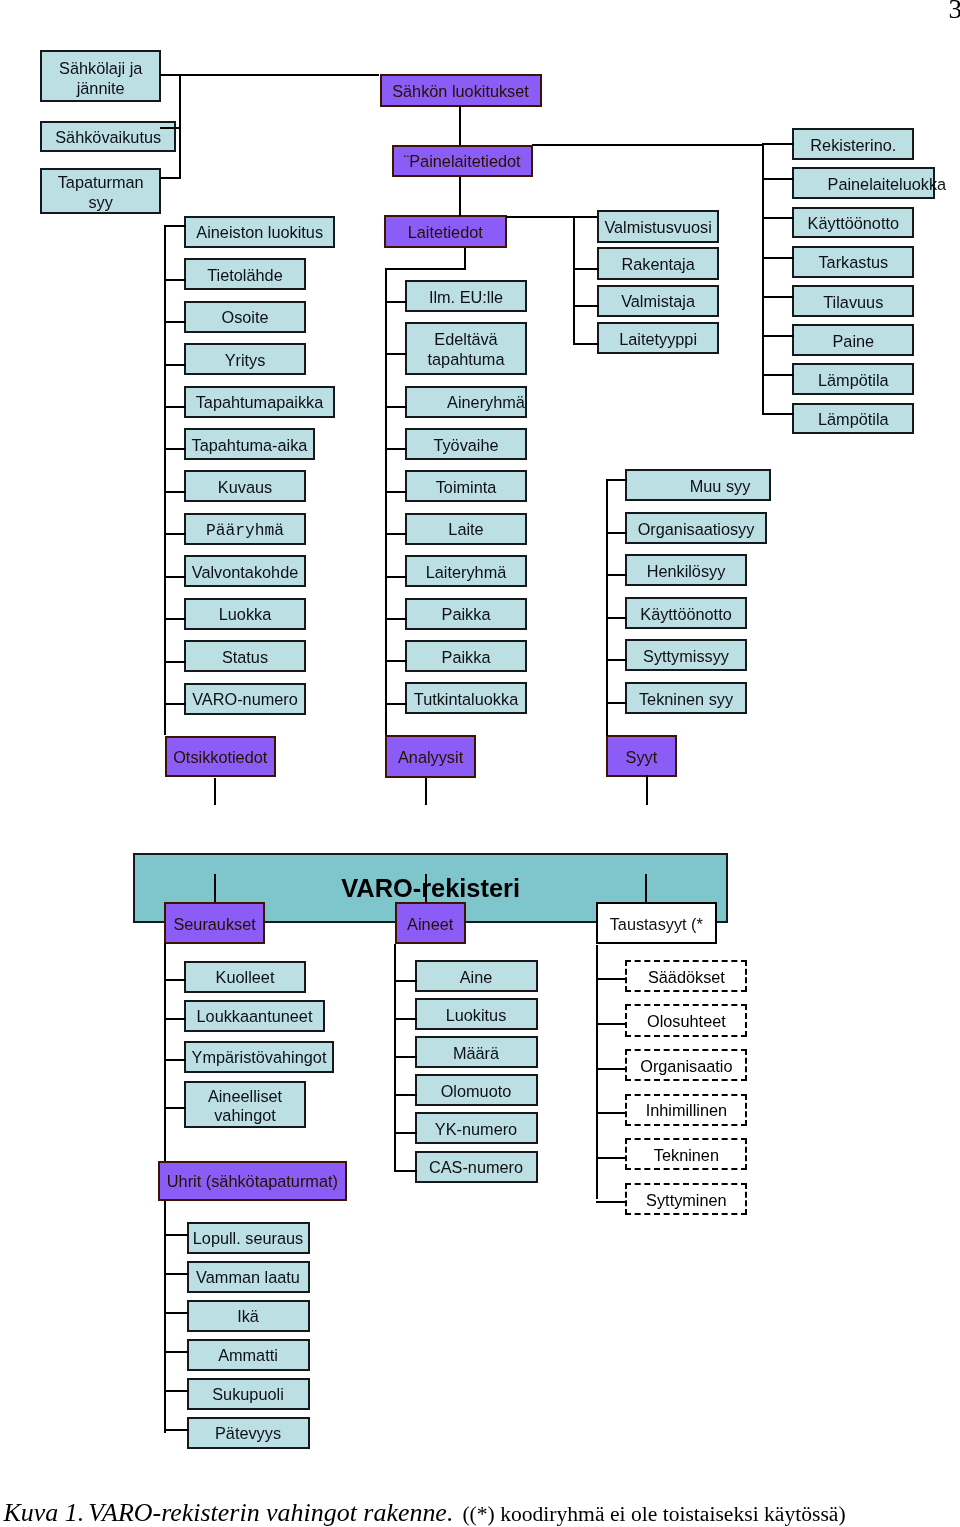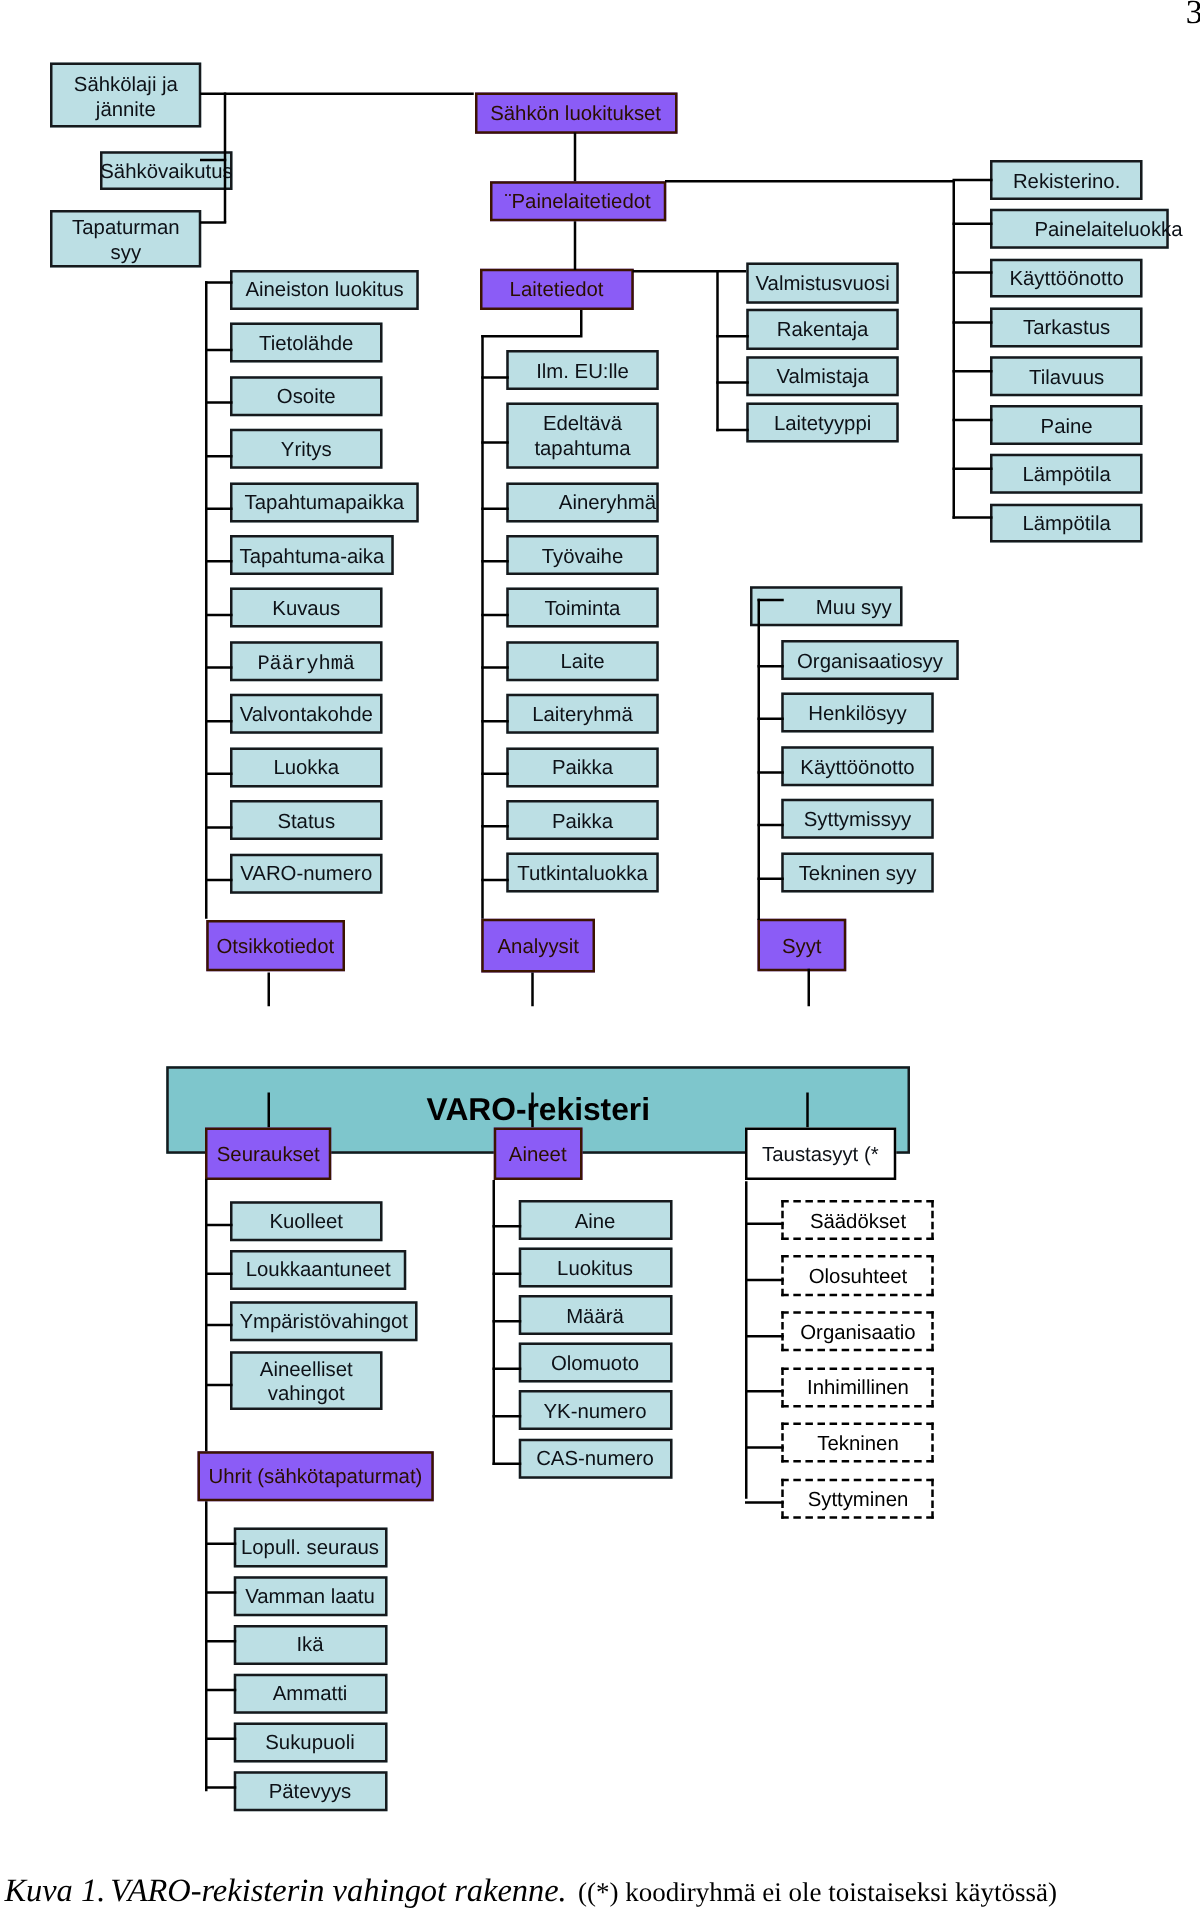--- a/index.html
+++ b/index.html
@@ -22,21 +22,21 @@
   .pagenum{position:absolute;font-family:"Liberation Serif",serif;font-size:27px;color:#000;line-height:1;}
   .caption{position:absolute;font-family:"Liberation Serif",serif;color:#000;white-space:nowrap;line-height:1;}
   .caption .i{font-style:italic;font-size:25.95px;}
   .caption .r{font-size:21.6px;margin-left:5px;}
 </style>
 </head>
 <body>
 
 <div id="stage">
 <div class="node blue dn2" style="left:40.2px;top:50.2px;width:121px;height:51.5px;">Sähkölaji ja jännite</div>
-<div class="node blue" style="left:40.2px;top:121px;width:106px;height:31.3px;margin-left:40px;">Sähkövaikutus</div>
+<div class="node blue" style="left:40.2px;top:121px;width:136px;height:31.3px;">Sähkövaikutus</div>
 <div class="node blue w2" style="left:40.2px;top:168.2px;width:121px;height:46px;">Tapaturman syy</div>
 <div class="h" style="left:160px;top:74px;width:219px;"></div>
 <div class="v" style="left:179.0px;top:74px;height:104px;"></div>
 <div class="h" style="left:160px;top:127px;width:21.0px;"></div>
 <div class="h" style="left:160px;top:177px;width:21.0px;"></div>
 <div class="node orange" style="left:379.5px;top:74.2px;width:162px;height:32.6px;">Sähkön luokitukset</div>
 <div class="node orange" style="left:391.8px;top:144.8px;width:140.8px;height:32.1px;">¨Painelaitetiedot</div>
 <div class="node orange" style="left:384px;top:214.8px;width:122.5px;height:33.5px;">Laitetiedot</div>
 <div class="v" style="left:459px;top:106px;height:39px;"></div>
 <div class="v" style="left:459px;top:177px;height:39px;"></div>
@@ -110,21 +110,21 @@
 <div class="node blue" style="left:184.0px;top:555.3px;width:122.0px;height:32.0px;">Valvontakohde</div>
 <div class="h" style="left:164.0px;top:575.7px;width:22.0px;"></div>
 <div class="node blue" style="left:184.0px;top:597.8px;width:122.0px;height:32.0px;">Luokka</div>
 <div class="h" style="left:164.0px;top:618.2px;width:22.0px;"></div>
 <div class="node blue" style="left:184.0px;top:640.2px;width:122.0px;height:32.0px;">Status</div>
 <div class="h" style="left:164.0px;top:660.6px;width:22.0px;"></div>
 <div class="node blue" style="left:184.0px;top:682.7px;width:122.0px;height:32.0px;">VARO-numero</div>
 <div class="h" style="left:164.0px;top:703.1px;width:22.0px;"></div>
 <div class="node orange" style="left:164.5px;top:735.7px;width:111.5px;height:41.7px;">Otsikkotiedot</div>
 <div class="v" style="left:164.0px;top:225.3px;height:509.7px;"></div>
-<div class="node blue" style="left:600px;top:469.4px;width:122.0px;height:32.0px;padding-left:44px;">Muu syy</div>
+<div class="node blue" style="left:625.0px;top:469.4px;width:146px;height:32.0px;padding-left:44px;">Muu syy</div>
 <div class="h" style="left:606.0px;top:479.4px;width:21.0px;"></div>
 <div class="node blue" style="left:625.0px;top:511.9px;width:142.0px;height:32.0px;">Organisaatiosyy</div>
 <div class="h" style="left:606.0px;top:531.9px;width:21.0px;"></div>
 <div class="node blue" style="left:625.0px;top:554.4px;width:122.0px;height:32.0px;">Henkilösyy</div>
 <div class="h" style="left:606.0px;top:574.4px;width:21.0px;"></div>
 <div class="node blue" style="left:625.0px;top:596.9px;width:122.0px;height:32.0px;">Käyttöönotto</div>
 <div class="h" style="left:606.0px;top:616.9px;width:21.0px;"></div>
 <div class="node blue" style="left:625.0px;top:639.4px;width:122.0px;height:32.0px;">Syttymissyy</div>
 <div class="h" style="left:606.0px;top:659.4px;width:21.0px;"></div>
 <div class="node blue" style="left:625.0px;top:681.9px;width:122.0px;height:32.0px;">Tekninen syy</div>

